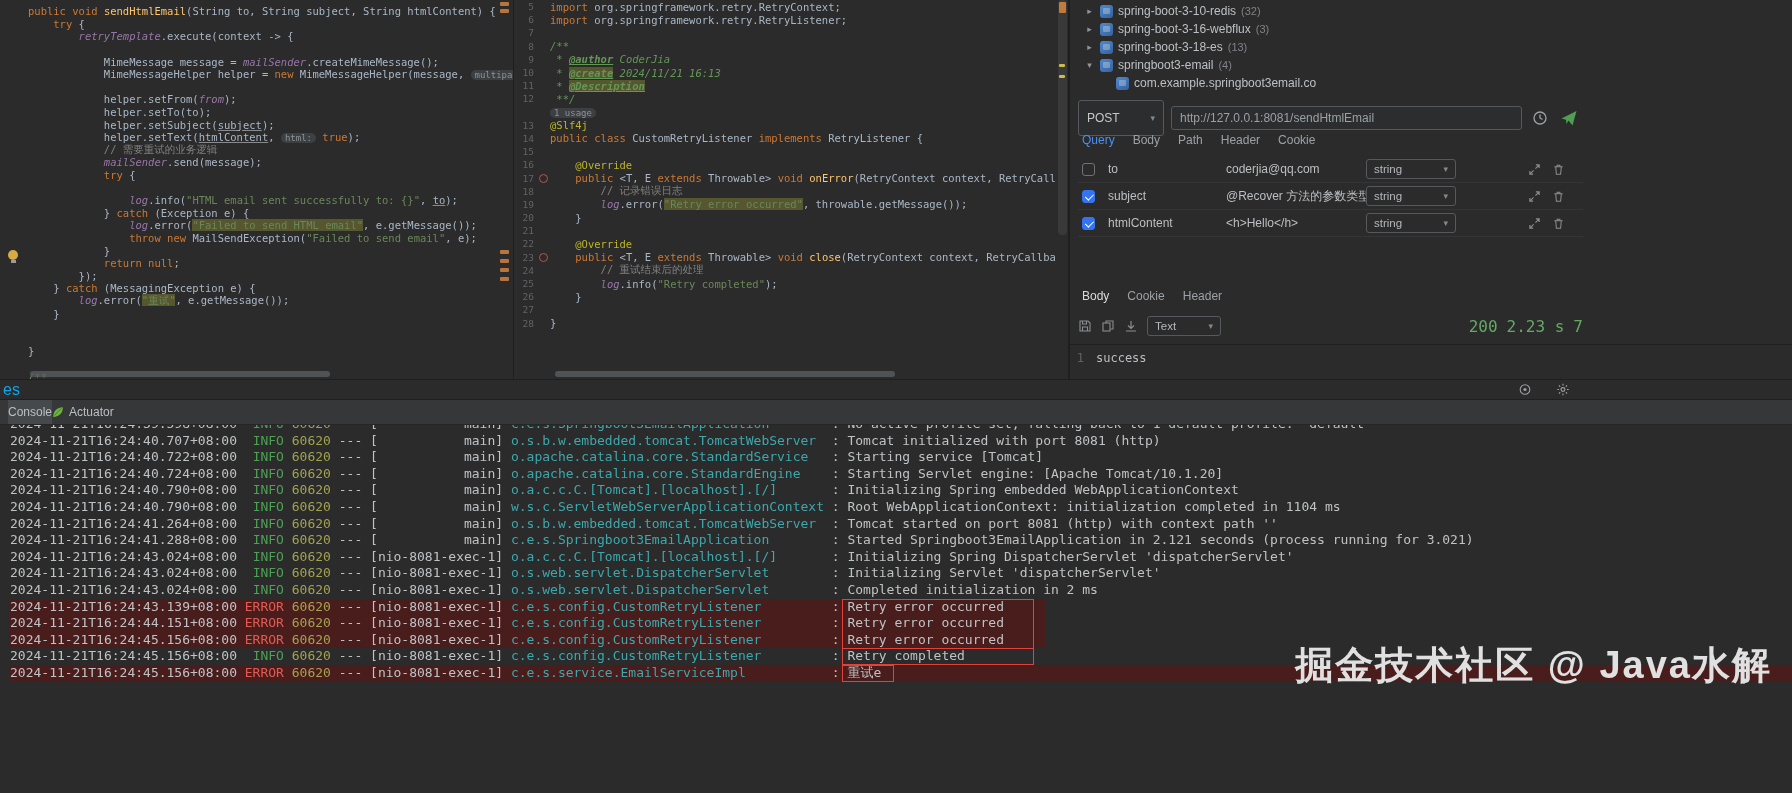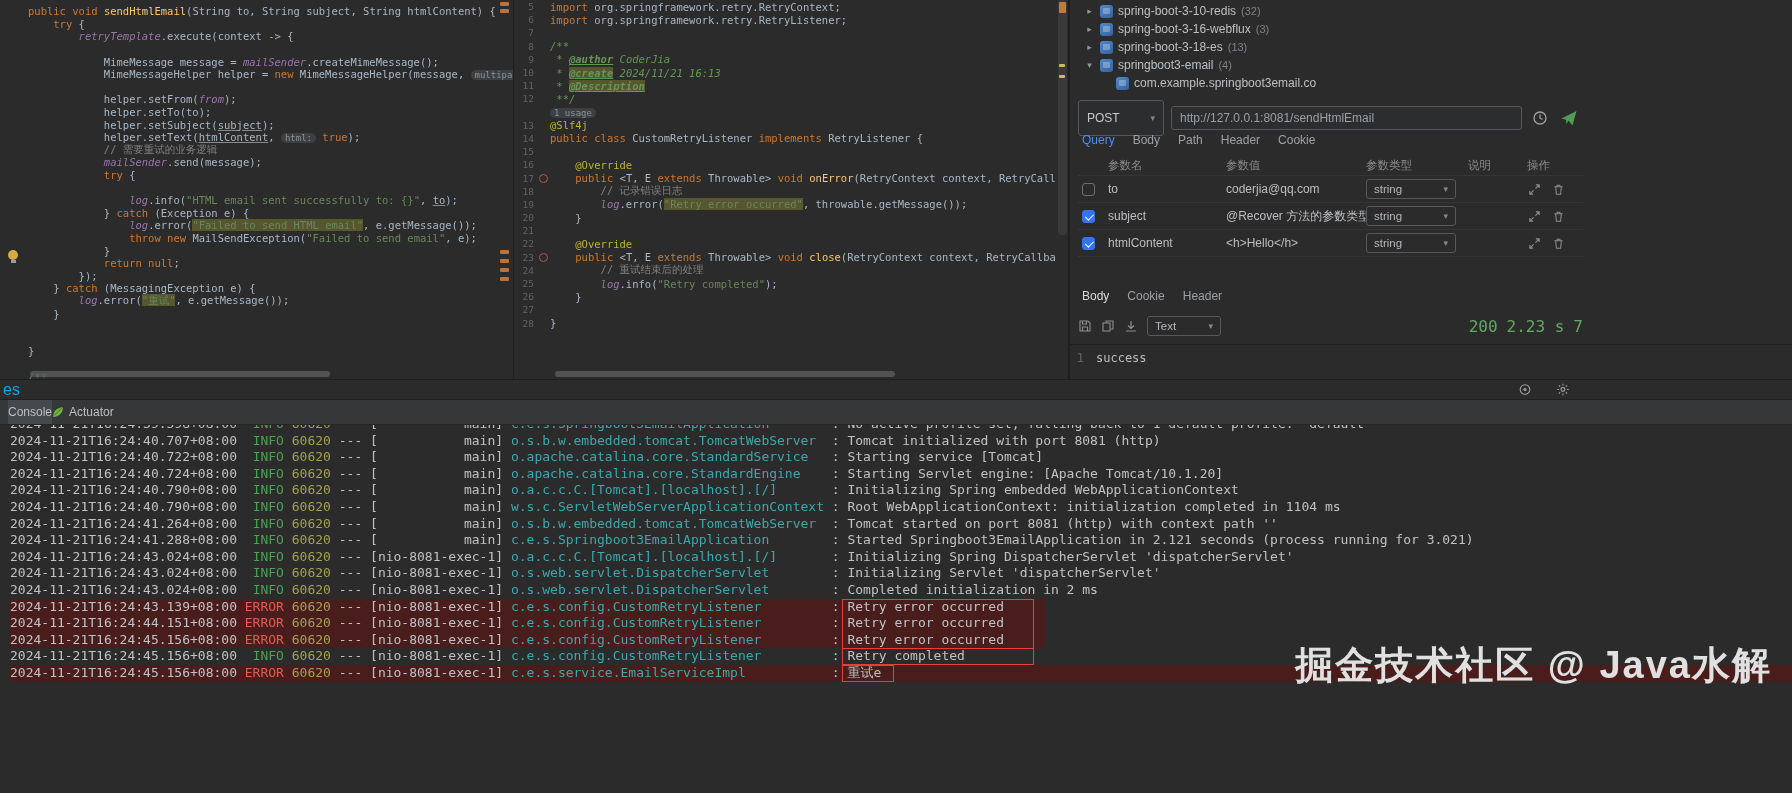--- a/index.html
+++ b/index.html
@@ -411,28 +411,20 @@
         </span>
         <span class="tab">
           <span>Header</span>
         </span>
         <span class="tab">
           <span>Cookie</span>
         </span>
       </div>
 
     <div id="ptable">
-      <div id="ptable-head" class="prow phead">
-          <span class="pcell col-cb"></span>
-          <span class="pcell col-name">参数名</span>
-          <span class="pcell col-val">参数值</span>
-          <span class="pcell col-type">参数类型</span>
-          <span class="pcell col-desc">说明</span>
-          <span class="pcell col-ops">操作</span>
-        </div>
       <div id="ptable-rows">
           <div class="prow">
             <span class="pcell col-cb">
               <span class="cb"></span>
             </span>
             <span class="pcell col-name">to</span>
             <span class="pcell col-val">coderjia@qq.com</span>
             <span class="pcell col-type">
               <span class="tsel">
                 <span>string</span>

